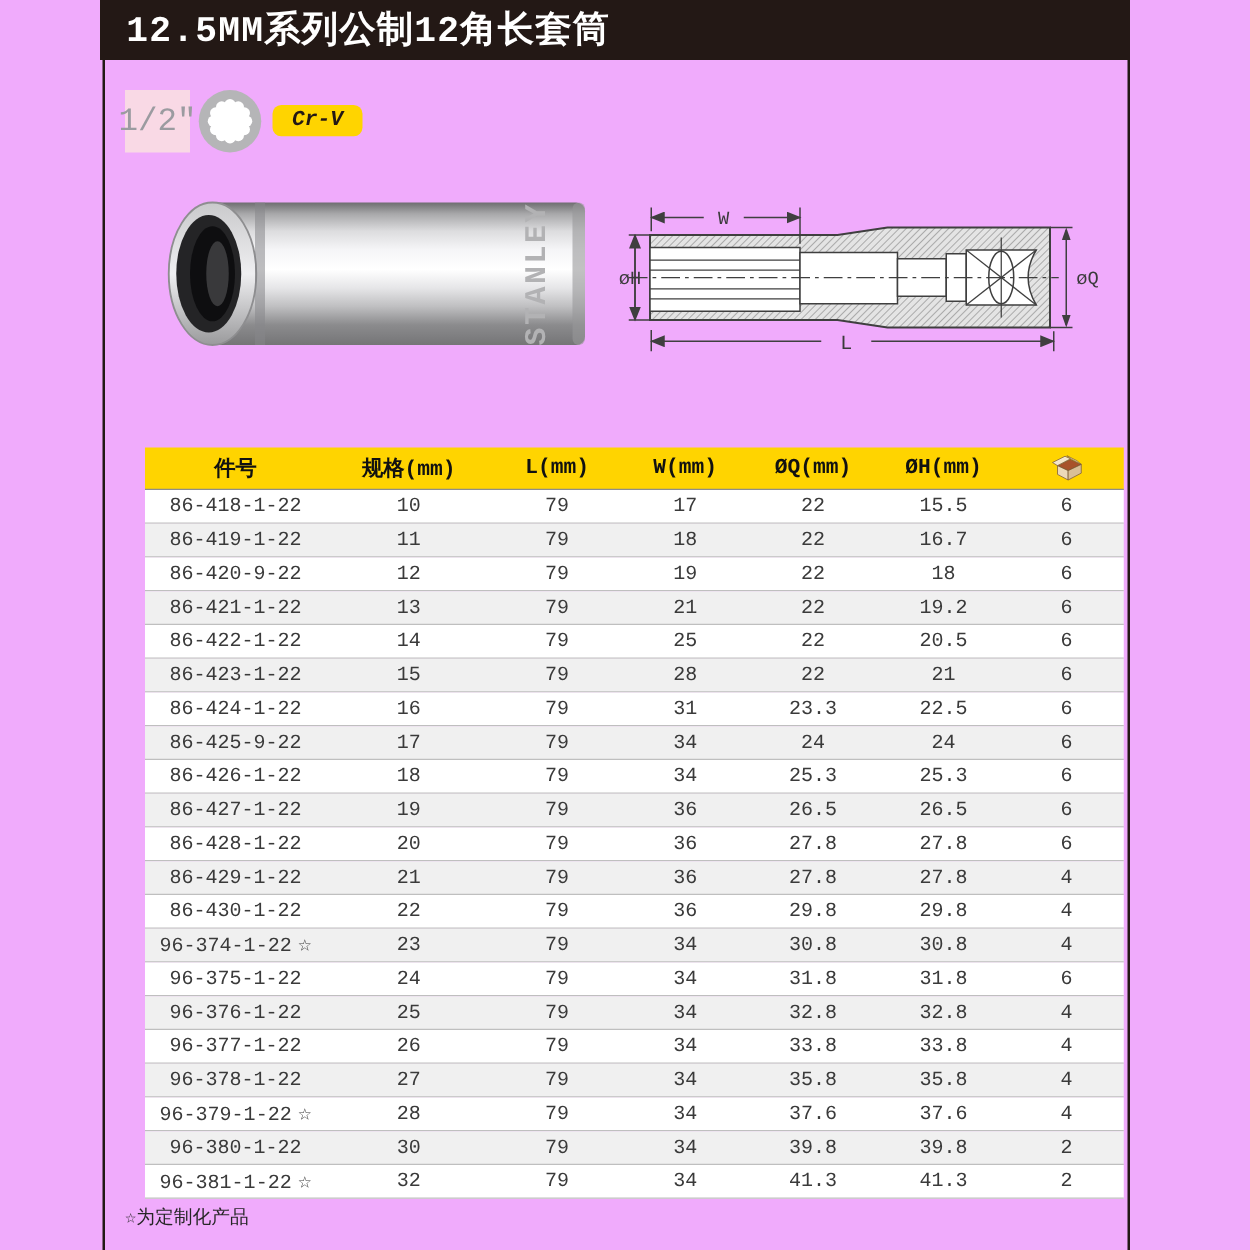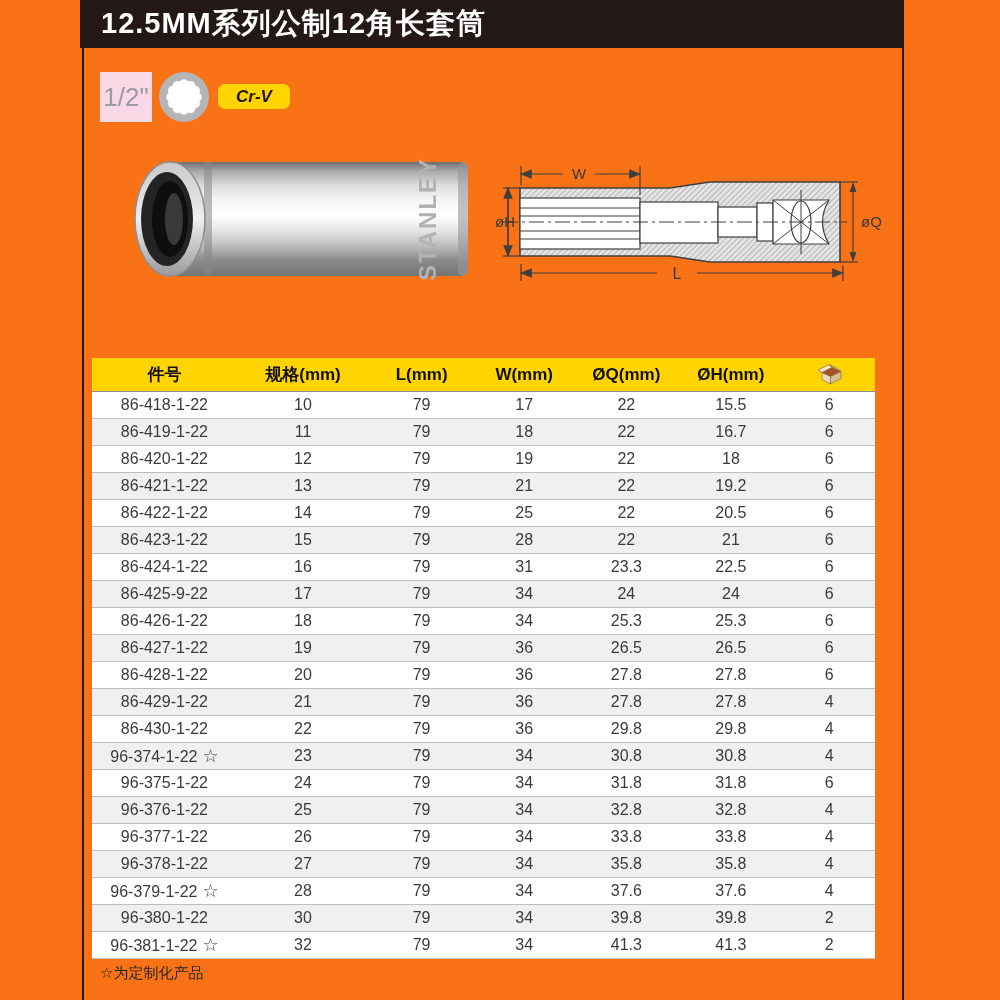--- a/index.html
+++ b/index.html
@@ -1,18 +1,18 @@
 <!DOCTYPE html>
 <html style="--accent: #FFD400; --title-bar: #231815; --drive-pink: #F9D9E5; --stripe: #F0F0F0;"><head>
 <meta charset="utf-8">
 <style>
   * { margin:0; padding:0; box-sizing:border-box; }
   html,body { width:1000px; height:1000px; background:#ffffff;
     font-family:"Liberation Sans","DejaVu Sans",sans-serif; }
-  .page { position:relative; width:1000px; height:1000px; background:#f97316; overflow:hidden; }
+  .page { position:relative; width:1000px; height:1000px; background:#f0abfc; overflow:hidden;font-family:Liberation Mono, monospace; }
 
   .vrule { position:absolute; background:#231815; }
   .vrule.left  { left:82px;  top:48px; width:2px; height:952px; }
   .vrule.right { left:902px; top:0;    width:2px; height:1000px; }
 
   .titlebar { position:absolute; left:80px; top:0; width:824px; height:48px;
     background:var(--title-bar,#231815); display:flex; align-items:center; }
   .titlebar h1 { color:#fff; font-size:29px; font-weight:bold; margin-left:21px; letter-spacing:1px; }
 
   .badges { position:absolute; left:0; top:0; }
@@ -24,21 +24,21 @@
     background:var(--accent,#FFD400); border-radius:7px; display:flex; align-items:center;
     justify-content:center; font-size:17px; font-weight:bold; font-style:italic; color:#231815; }
 
   .photo   { position:absolute; left:118px; top:150px; }
   .diagram { position:absolute; left:495px; top:152px; }
 
   .bullet-line { position:absolute; left:100px; top:307px; display:flex; align-items:center;
     font-size:19px; color:#262626; }
   .bullet-line .dot { width:9px; height:9px; border-radius:50%; background:#262626; margin-right:9px; }
 
-  .spec-table { position:absolute; left:92px; top:358px; width:783px; font-size:16px; color:#3a3a3a; }
+  .spec-table { position:absolute; left:116px; top:358px; width:783px; font-size:16px; color:#3a3a3a; }
   .thead { display:flex; height:34px; background:var(--accent,#FFD400); align-items:center;
     font-weight:bold; font-size:17px; color:#111; border-bottom:1px solid #8d8d8d; }
   .trow  { display:flex; height:27px; align-items:center; border-bottom:1px solid #bfbfbf; background:#fff; }
   .trow.alt { background:var(--stripe,#F0F0F0);justify-content:space-between; }
   .cell { text-align:center; }
   .c0{width:18.5%;} .c1{width:16.9%;} .c2{width:13.4%;} .c3{width:12.8%;}
   .c4{width:13.3%;} .c5{width:13.4%;} .c6{width:11.7%;}
   .thead .c6 { display:flex; justify-content:center; align-items:center; }
   .star { font-size:18px; margin-left:5px; }
 
@@ -202,21 +202,21 @@
         <div class="trow alt">
           <div class="cell c0">86-419-1-22</div>
           <div class="cell c1">11</div>
           <div class="cell c2">79</div>
           <div class="cell c3">18</div>
           <div class="cell c4">22</div>
           <div class="cell c5">16.7</div>
           <div class="cell c6">6</div>
         </div>
         <div class="trow">
-          <div class="cell c0">86-420-1-22</div>
+          <div class="cell c0">86-420-9-22</div>
           <div class="cell c1">12</div>
           <div class="cell c2">79</div>
           <div class="cell c3">19</div>
           <div class="cell c4">22</div>
           <div class="cell c5">18</div>
           <div class="cell c6">6</div>
         </div>
         <div class="trow alt">
           <div class="cell c0">86-421-1-22</div>
           <div class="cell c1">13</div>

